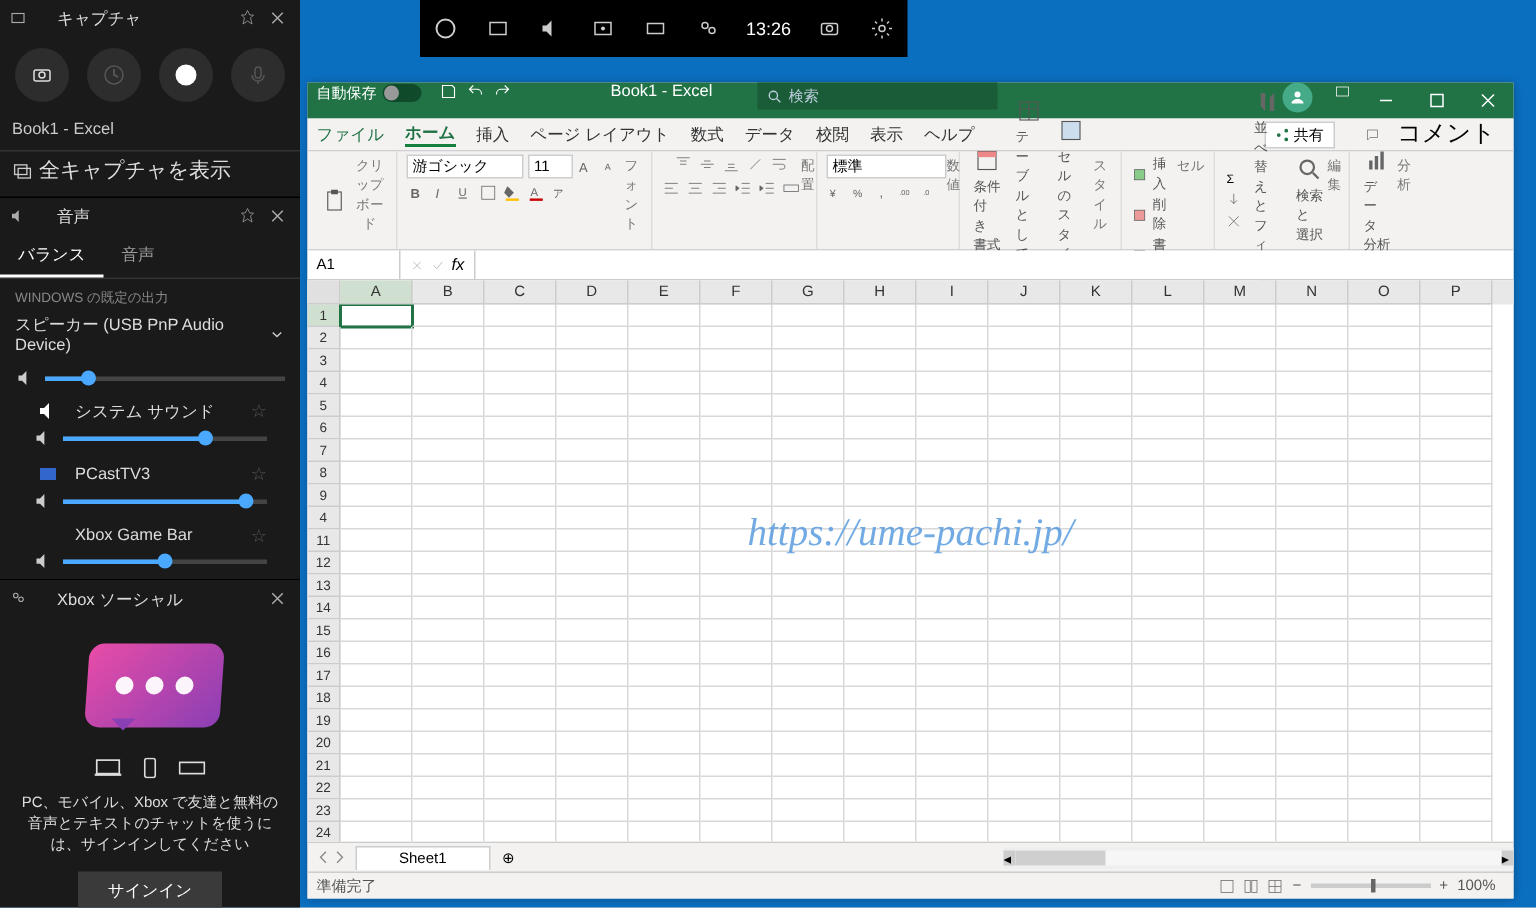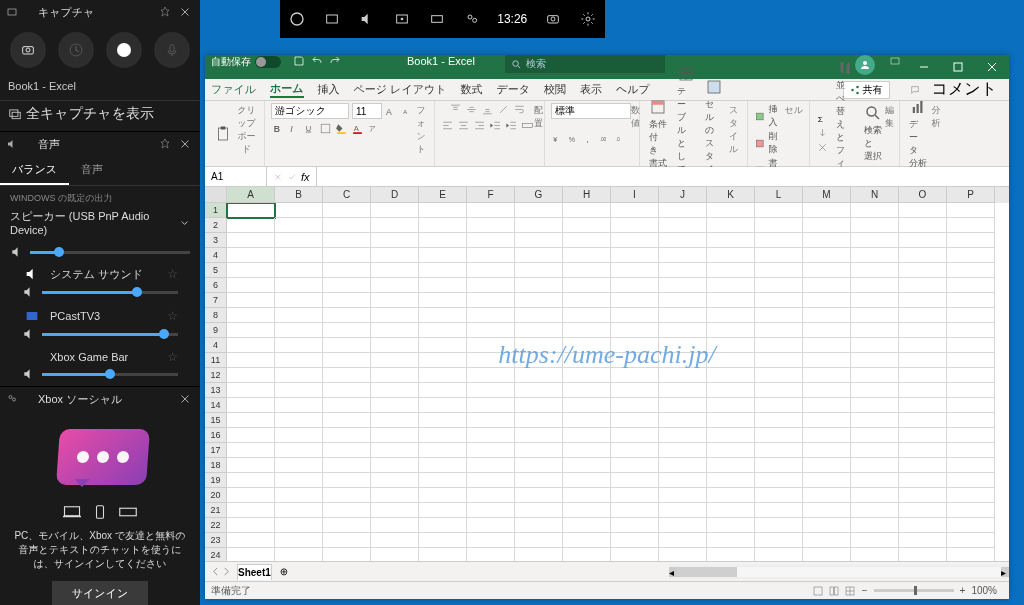--- a/index.html
+++ b/index.html
@@ -114,21 +114,21 @@
 .rh{width:22px;background:#e8e8e8;border-right:1px solid #ccc;border-bottom:1px solid #ccc;font-size:9px;text-align:center;line-height:15px;color:#333;}
 .rh.sel{background:#d0e0d0;}
 .cell{width:48px;border-right:1px solid #d8d8d8;border-bottom:1px solid #d8d8d8;}
 .cell.active{outline:2px solid #217346;outline-offset:-1px;}
 
 .watermark{position:absolute;top:45%;left:50%;transform:translate(-50%,-50%);font-size:26px;color:#5a9de0;font-style:italic;font-family:serif;opacity:.85;pointer-events:none;}
 
 .sheet-tabs{height:20px;background:#f3f2f1;display:flex;align-items:center;border-top:1px solid #ccc;font-size:10px;}
 .nav-arrows{display:flex;gap:2px;padding:0 6px;}
 .nav-arrows svg{width:9px;height:9px;fill:#888;}
-.stab{background:#fff;padding:2px 0;border:1px solid #ccc;border-bottom:none;font-weight:bold;}
+.stab{background:#fff;padding:2px 28px;border:1px solid #ccc;border-bottom:none;}
 .add-sheet{padding:0 8px;}
 .sheet-tabs .hspacer{flex:1;}
 .hscroll{width:340px;height:14px;background:#eee;display:flex;align-items:center;}
 .hscroll .tk{height:10px;width:8px;background:#ccc;}
 .hscroll .bar{flex:1;height:10px;background:#f6f6f6;position:relative;}
 .hscroll .bar::after{content:'';position:absolute;left:0;width:60px;height:10px;background:#cfcfcf;}
 
 .status{height:18px;background:#f3f2f1;display:flex;align-items:center;font-size:10px;color:#555;padding:0 6px;border-top:1px solid #ccc;}
 .status .sspacer{flex:1;}
 .view-btns{display:flex;gap:4px;}
@@ -545,21 +545,21 @@
               <path d="M10 6h10M10 12h10M10 18h10M3 9l4 3-4 3z" stroke="#666" fill="#666"></path>
             </svg>
           <svg viewBox="0 0 24 24">
               <rect x="3" y="8" width="18" height="8" fill="none" stroke="#666"></rect>
             </svg>
         </div>
       </div>
       <div class="rgrp-label">配置</div>
     </div>
     <div class="rgrp" style="width:95px">
-      <div class="rgrp-body" style="flex-direction:column;gap:14px;align-items:flex-start">
+      <div class="rgrp-body" style="flex-direction:column;gap:3px;align-items:flex-start">
         <input class="num-sel" value="標準" style="">
         <div class="icn-row">
           <svg viewBox="0 0 24 24">
               <text x="4" y="17" font-size="13">¥</text>
             </svg>
           <svg viewBox="0 0 24 24">
               <text x="3" y="17" font-size="13">%</text>
             </svg>
           <svg viewBox="0 0 24 24">
               <text x="6" y="17" font-size="16">,</text>

